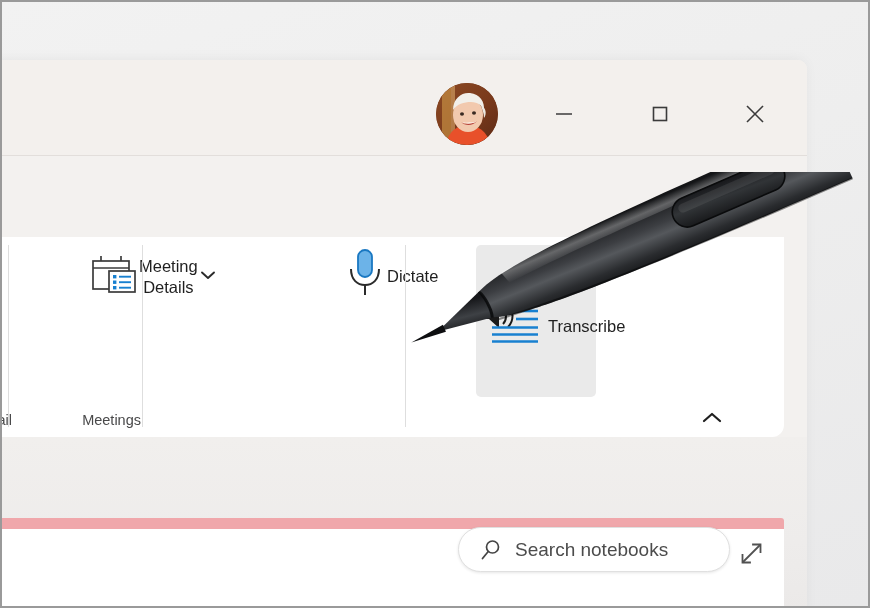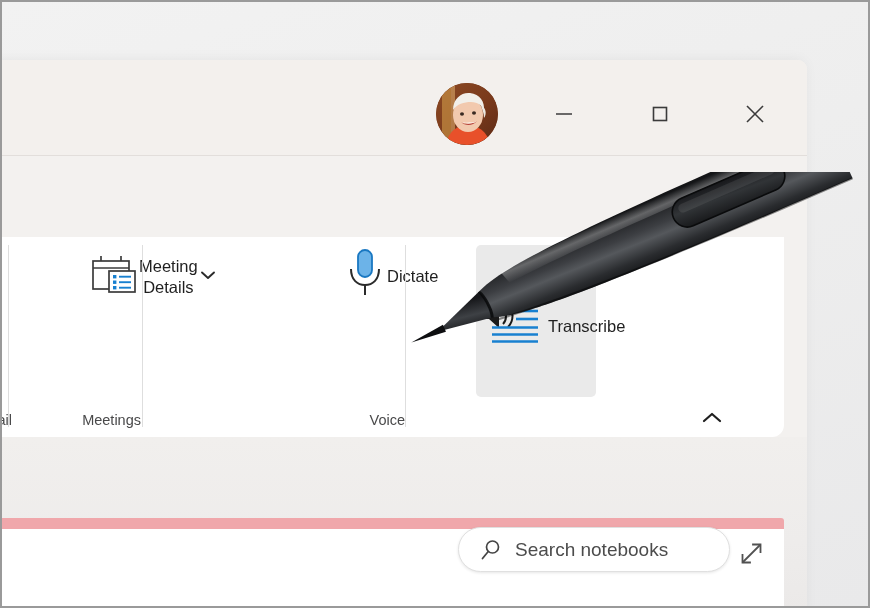--- a/index.html
+++ b/index.html
@@ -368,21 +368,20 @@
               <line x1="40" y1="12" x2="62" y2="12" stroke="#1880d0" stroke-width="2.6"></line>
               <line x1="40" y1="20" x2="62" y2="20" stroke="#1880d0" stroke-width="2.6"></line>
               <line x1="16" y1="28.5" x2="62" y2="28.5" stroke="#1880d0" stroke-width="2.6"></line>
               <line x1="16" y1="35.5" x2="62" y2="35.5" stroke="#1880d0" stroke-width="2.6"></line>
               <line x1="16" y1="42.5" x2="62" y2="42.5" stroke="#1880d0" stroke-width="2.6"></line>
             </svg>
           </div>
           <div class="btn-label">Transcribe</div>
         </div>
 
-        <div class="group-label">Voice</div>
       </div>
       <div class="group-divider" style="left:463px;"></div>
 
       <div id="ribbon-collapse">
         <svg width="26" height="16" viewBox="0 0 26 16">
           <path d="M5 11 L13 4 L21 11" fill="none" stroke="#1f1f1f" stroke-width="2.2" stroke-linecap="round" stroke-linejoin="round"></path>
         </svg>
       </div>
     </div>
 

